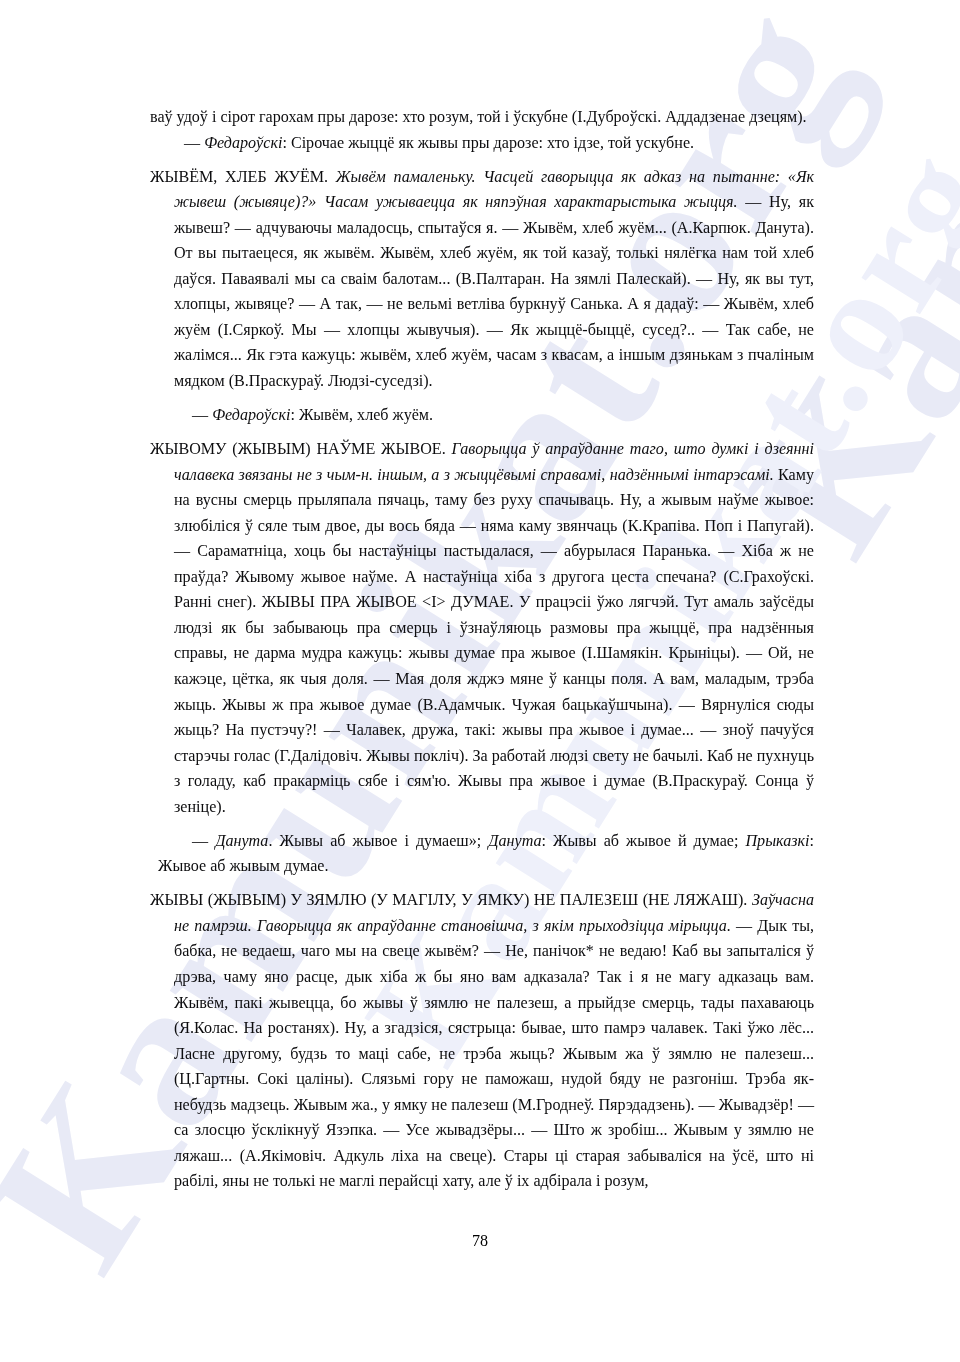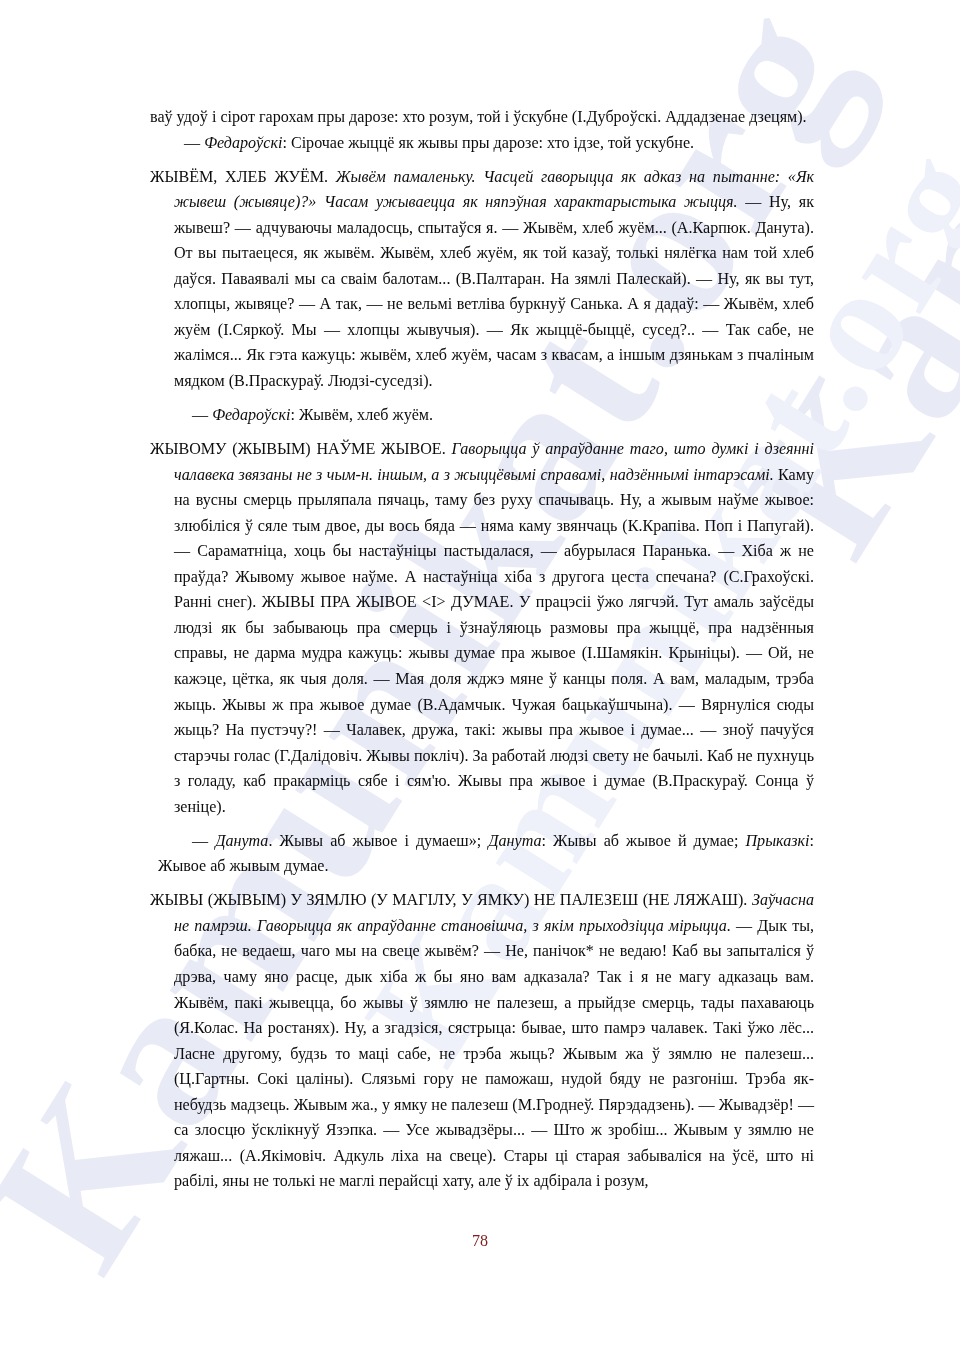--- a/index.html
+++ b/index.html
@@ -109,21 +109,21 @@
   }
 
   #page-number {
     position: absolute;
     left: 0;
     right: 0;
     top: 1232px;
     text-align: center;
     font-size: 16.1px;
     font-family: "Liberation Serif", "DejaVu Serif", serif;
-    color: #7f1d1d;
+    color: #000000;
   }
 </style>
 </head>
 <body>
 
 <div id="watermark-layer">
   <div class="wm wm-a">Kamunikat.org</div>
   <div class="wm wm-b">Kamunikat.org</div>
   <div class="wm wm-c">Kamunikat.org</div>
 </div>

